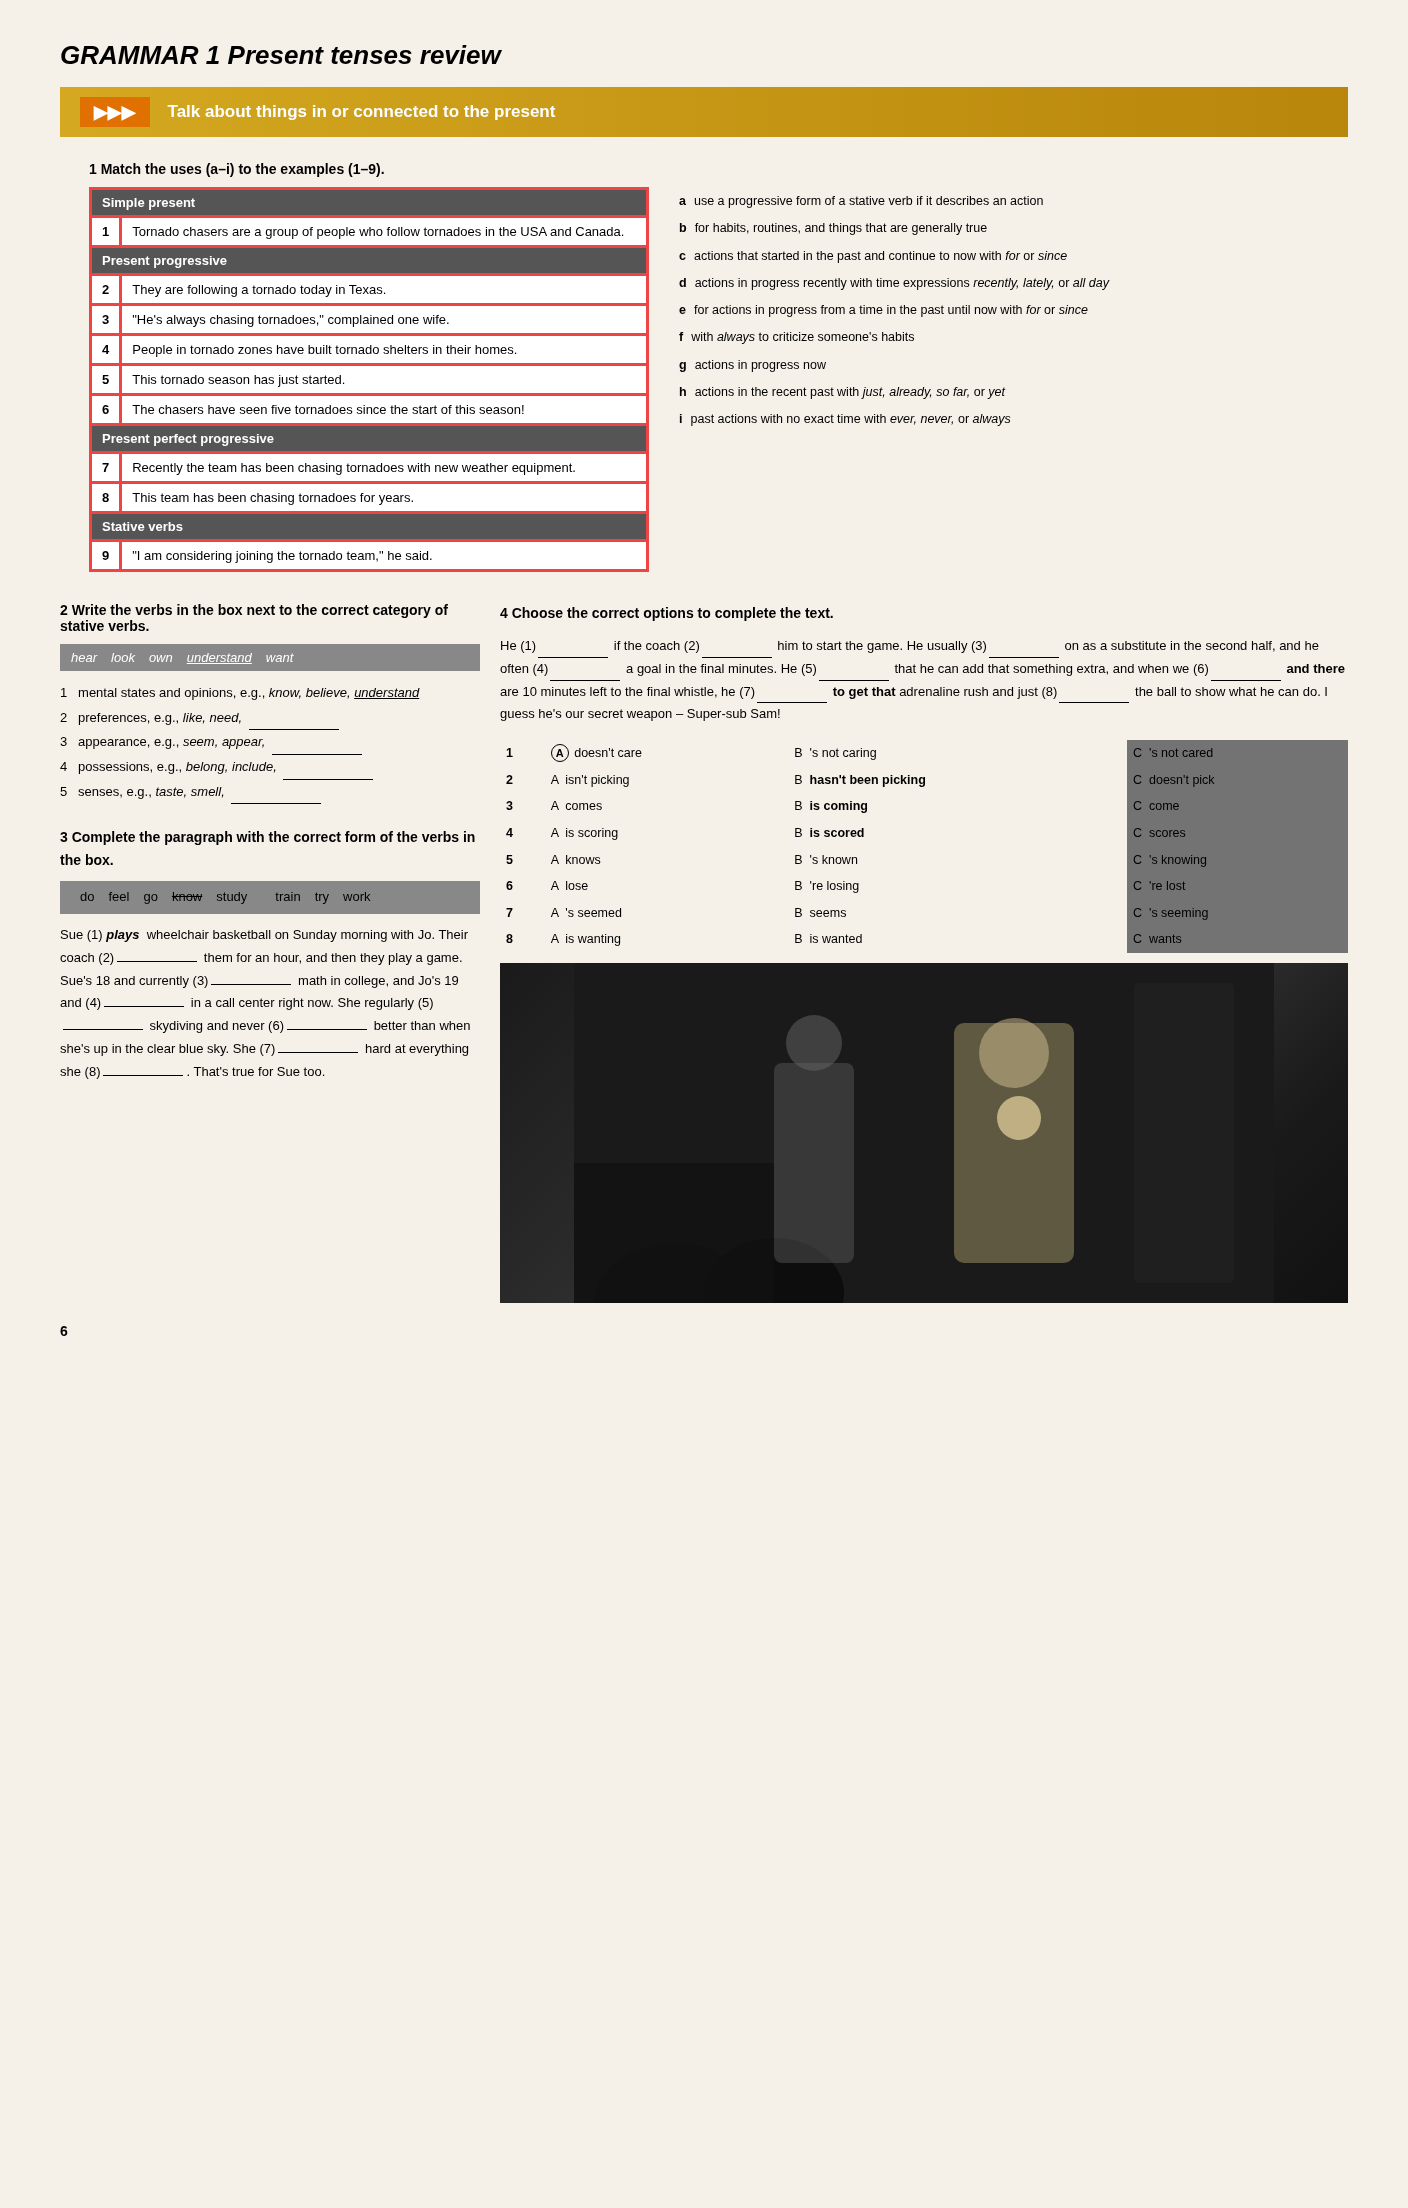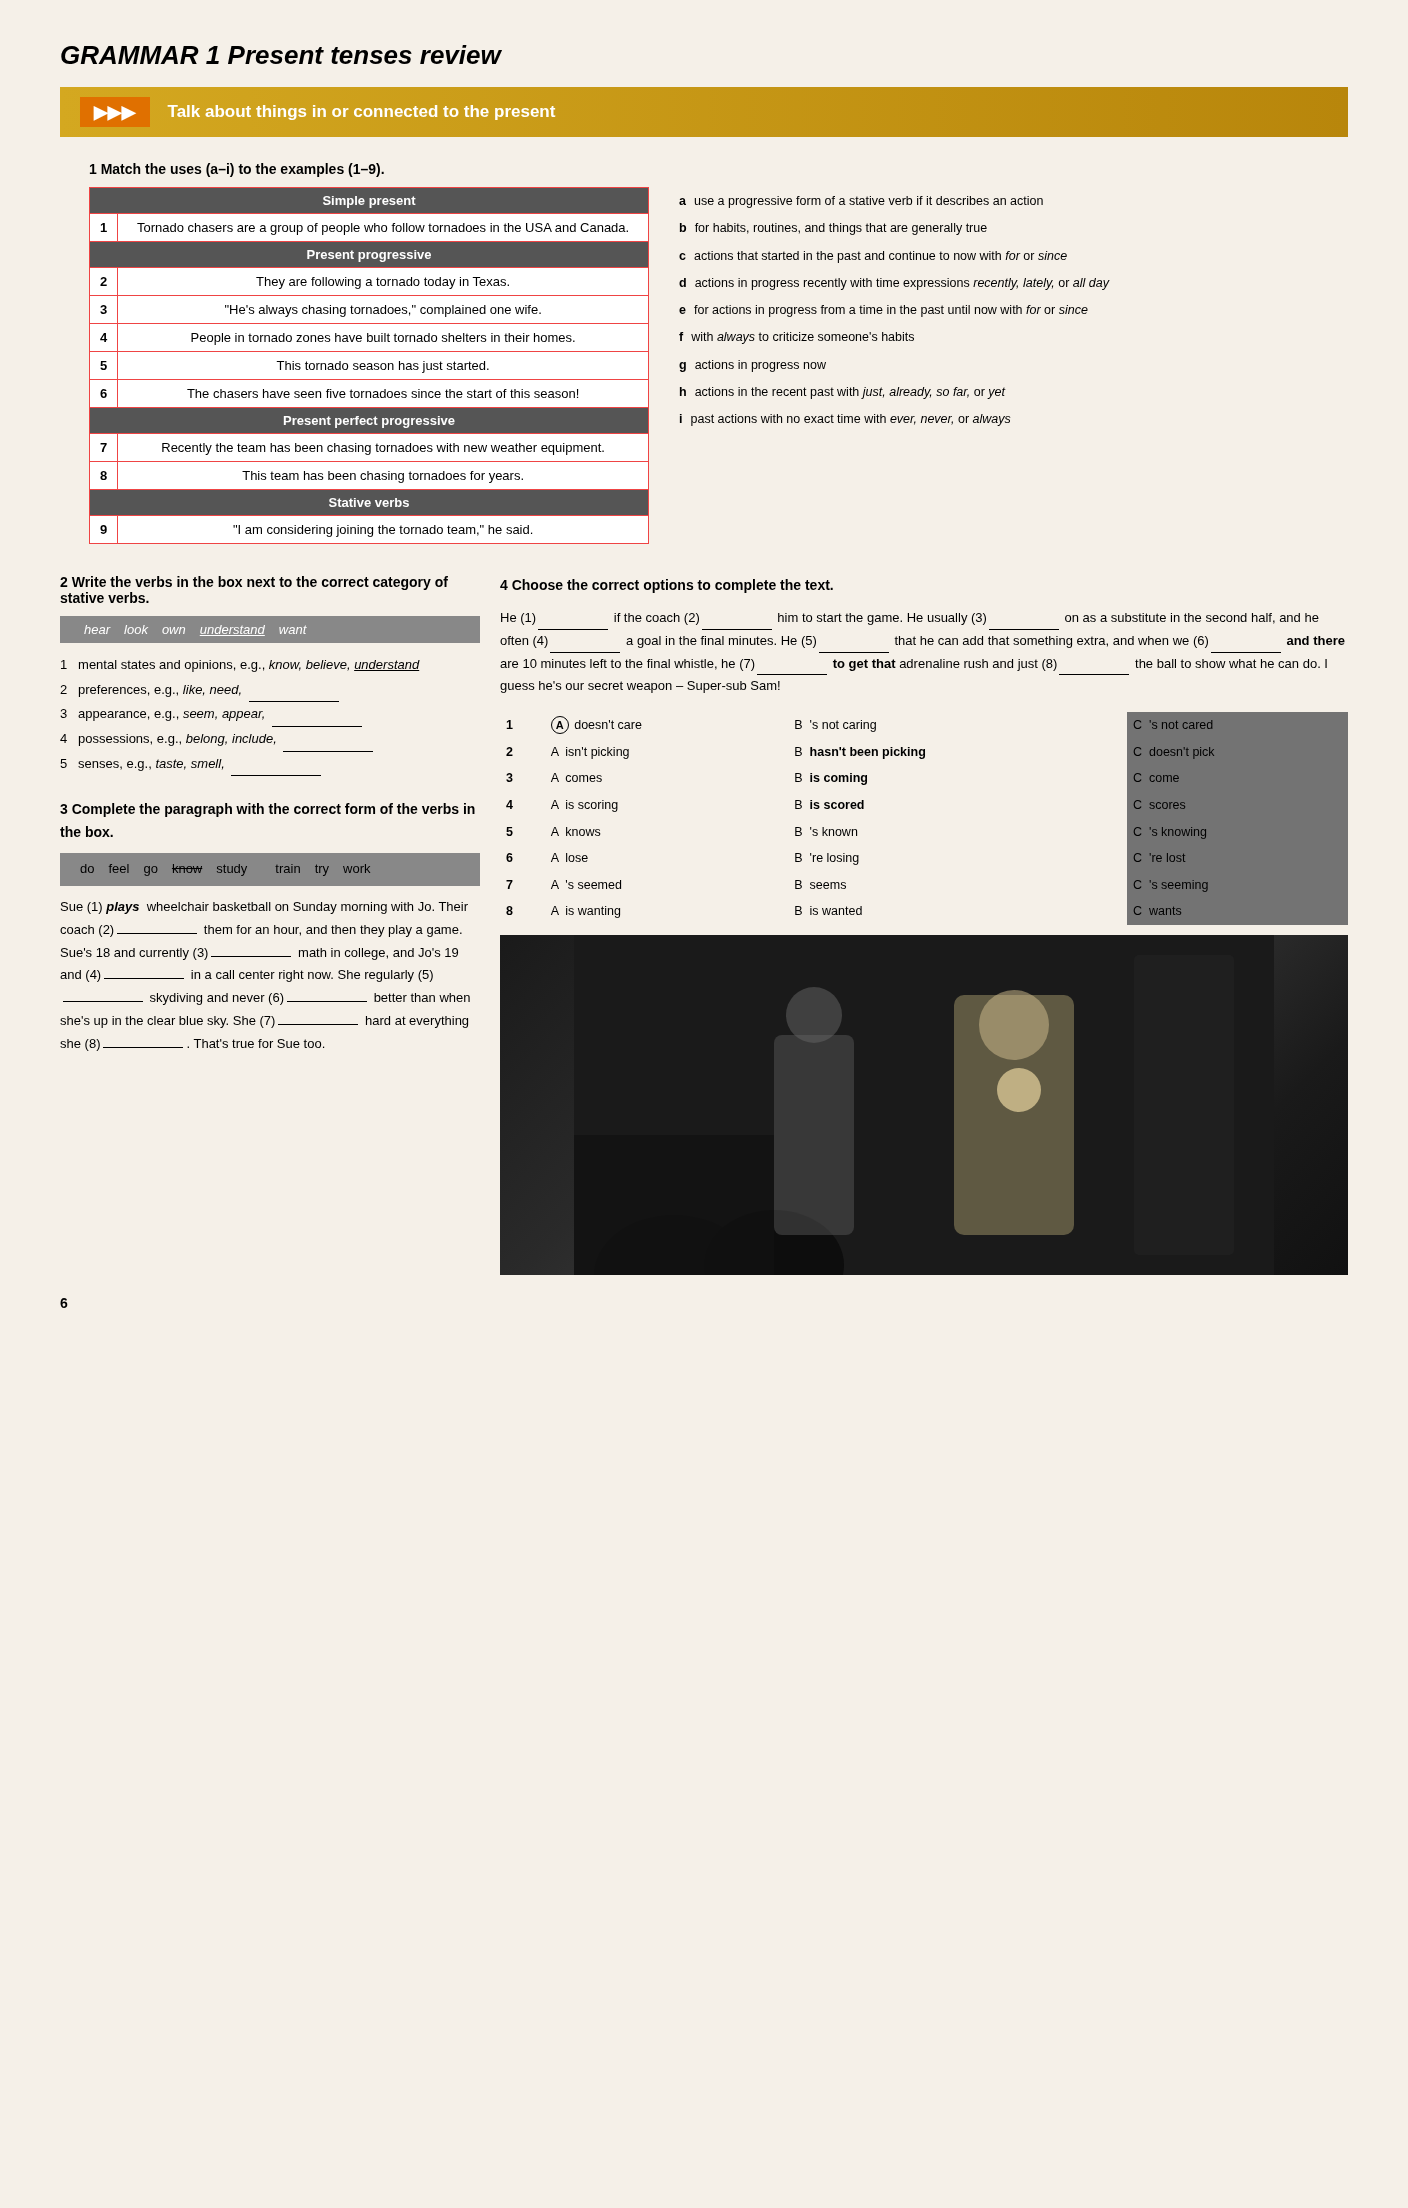--- a/index.html
+++ b/index.html
@@ -50,23 +50,22 @@
       background: #555;
       color: #fff;
       font-weight: 700;
       padding: 5px 10px;
       font-size: 13px;
     }
 
     .grammar-table td {
       padding: 6px 10px;
       vertical-align: top;
-      border: 1px solid #ef4444;
+      border: 3px solid #ef4444;
       background: #fff;
-      text-align: center;
     }
 
     .grammar-table .num-cell {
       width: 25px;
       font-weight: 700;
     }
 
     .uses-list {
       font-size: 12.5px;
       line-height: 1.7;
@@ -79,21 +78,21 @@
     }
 
     .use-letter {
       font-weight: 700;
       flex-shrink: 0;
     }
 
     .word-box {
       background: #888;
       color: #fff;
-      padding: 6px 24px;
+      padding: 6px 11px;
       font-size: 13px;
       margin: 10px 0;
       display: flex;
       gap: 14px;
       flex-wrap: wrap;
     }
 
     .word-box span {
       font-style: italic;
     }

